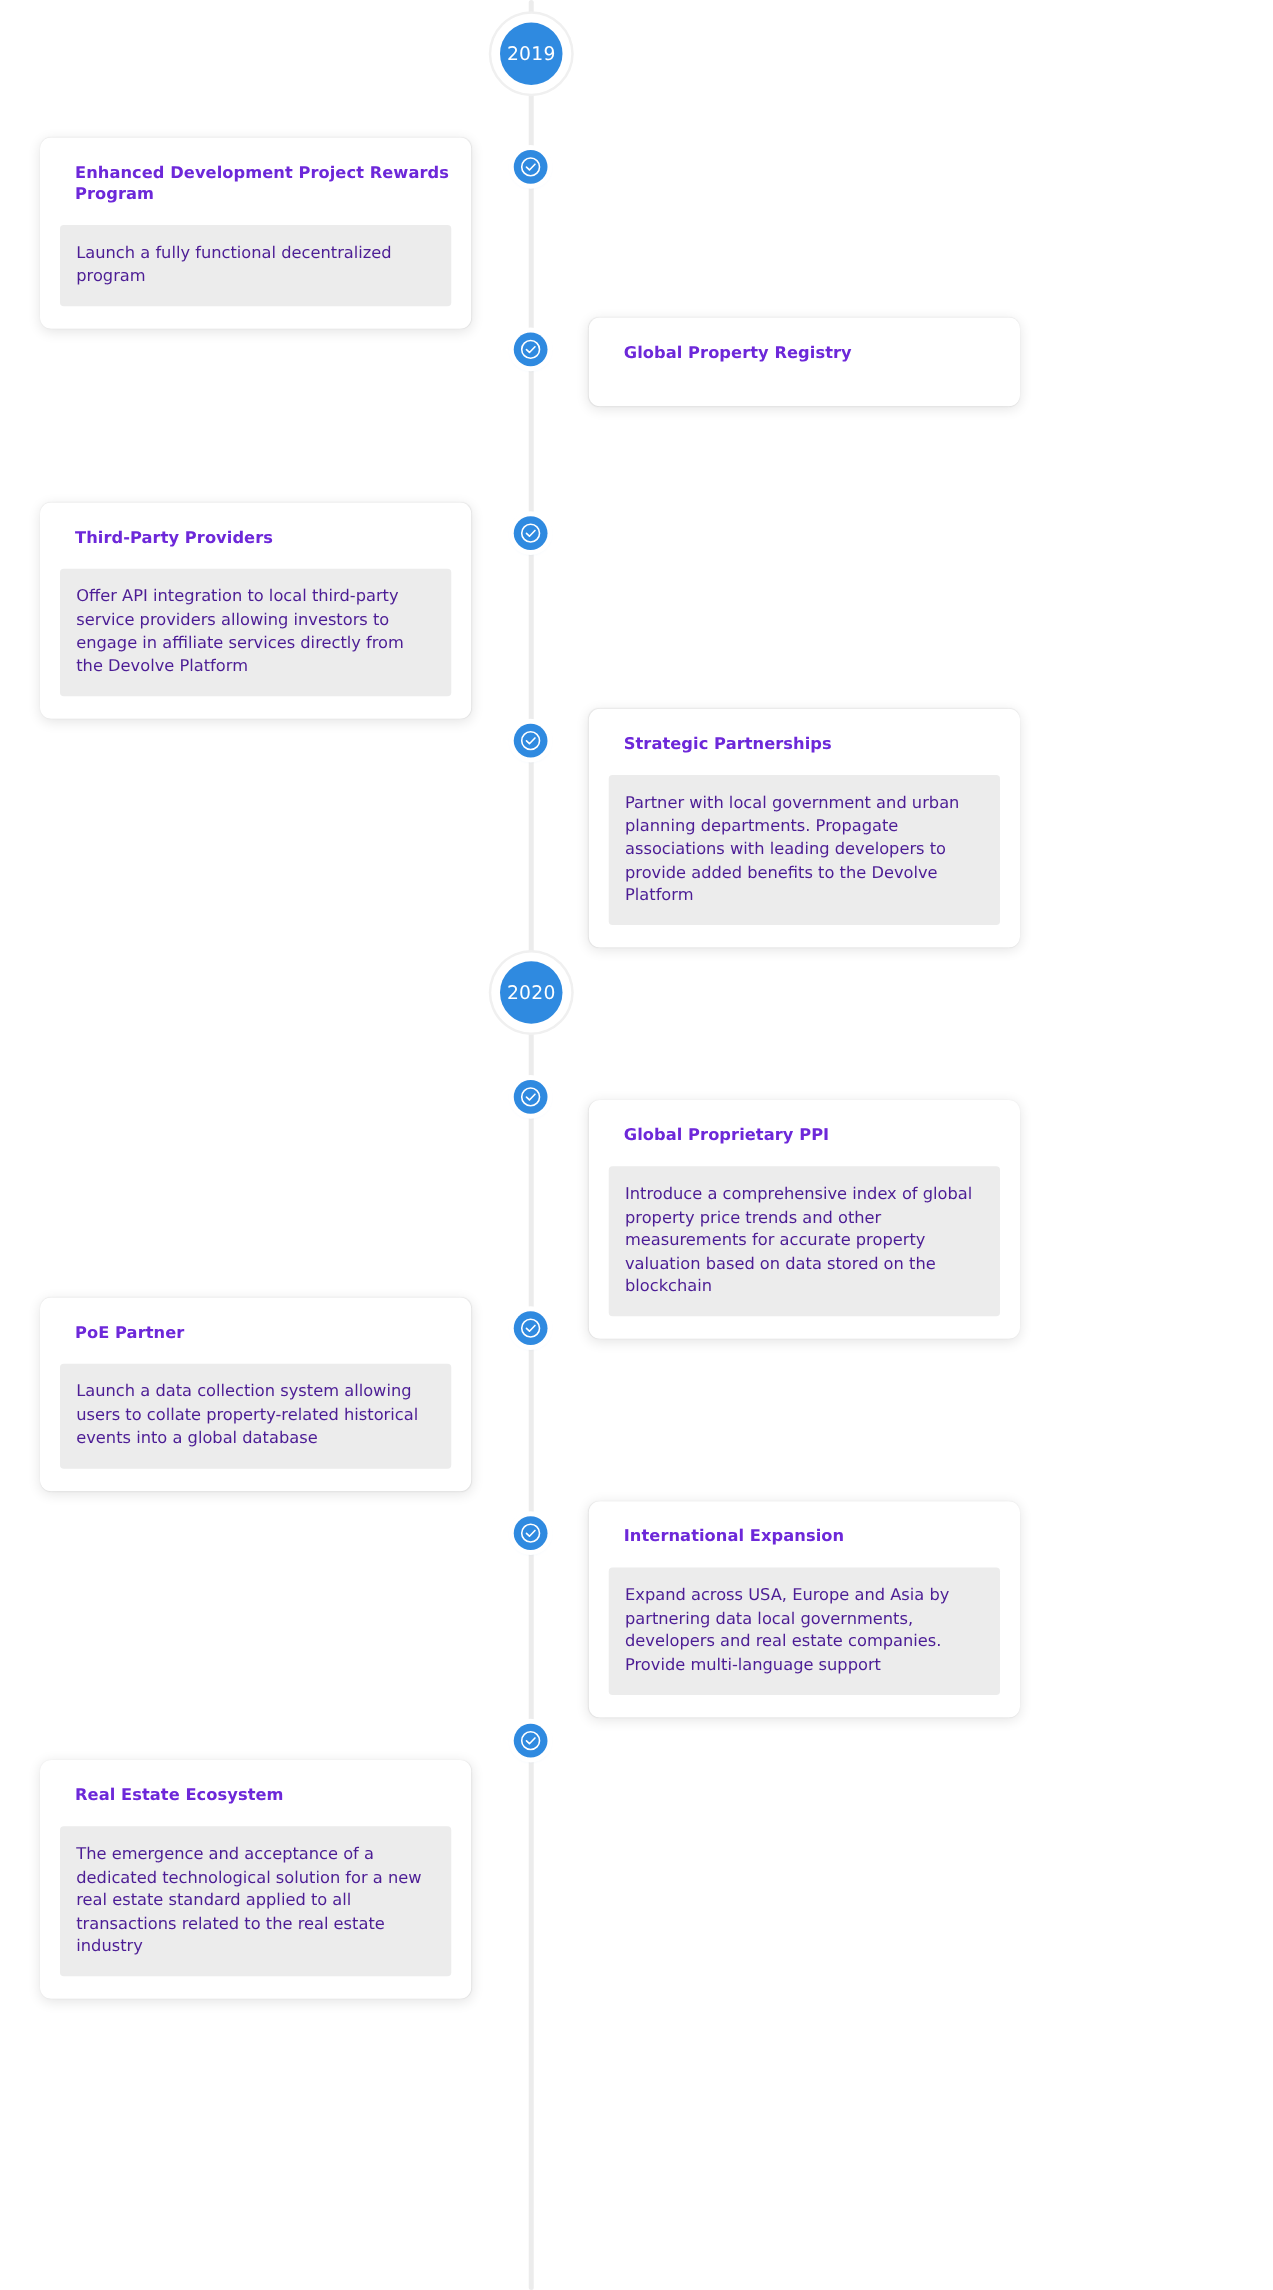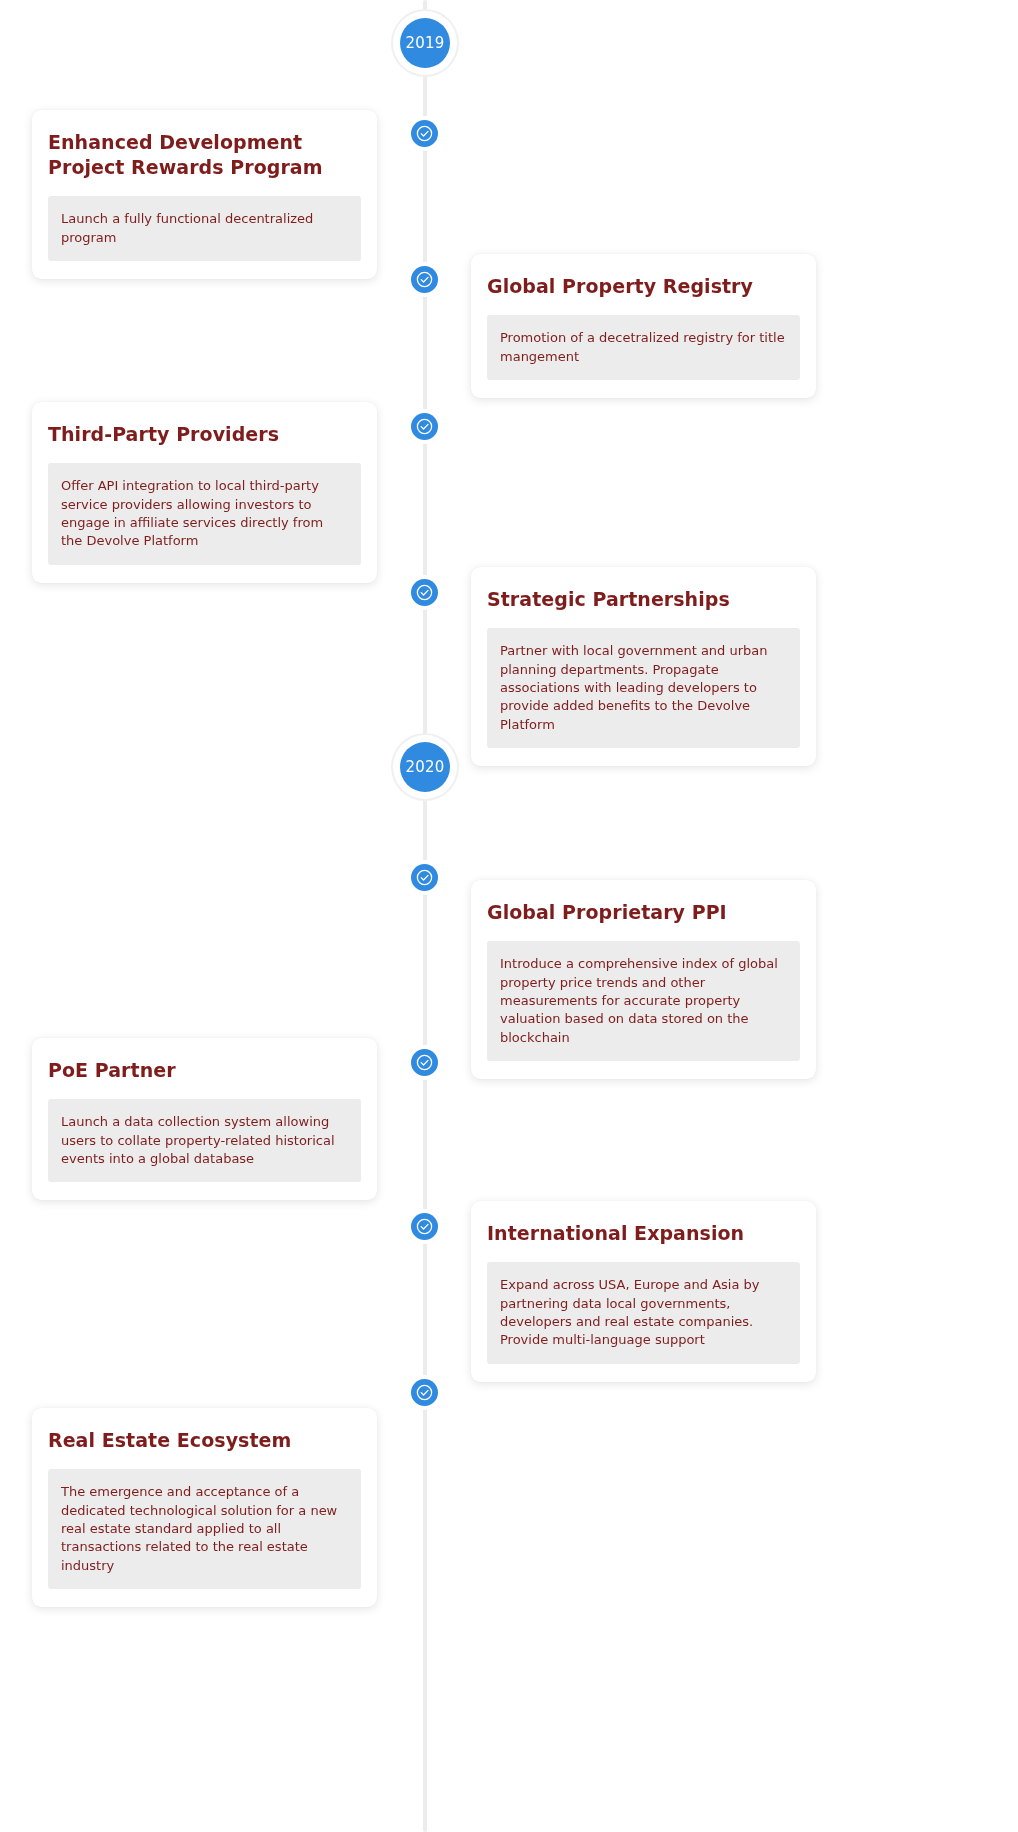--- a/index.html
+++ b/index.html
@@ -75,46 +75,46 @@
     border-radius: 9px;
     box-shadow: 0 2px 10px rgba(0,0,0,0.11), 0 0 1px rgba(0,0,0,0.08);
     padding: 20px 16px 18px 16px;
     box-sizing: border-box;
     z-index: 4;
   }
   .card.left  { left: 32px; }
   .card.right { left: 471px; }
 
   .card-title {
-    color: #7f1d1d;
-    font-size: 19px;
+    color: #6d28d9;
+    font-size: 13px;
     font-weight: bold;
     line-height: 1.32;
-    margin: 0 0 16px 0;
+    margin: 0 0 16px 12px;
     letter-spacing: 0.05px;
   }
   .card-body {
     background: #ececec;
     border-radius: 3px;
-    color: #7f1d1d;
+    color: #4c1d95;
     font-size: 13px;
     line-height: 1.42;
     padding: 14px 13px 14px 13px;
     margin: 0;
   }
 </style>
 </head>
 <body>
 
 <div id="timeline">
   <div class="rail"></div>
 <div class="year-badge" style="top: 18px;">
       <span>2019</span>
     </div>
-    <div class="year-badge" style="top: 742px;">
+    <div class="year-badge" style="top: 769px;">
       <span>2020</span>
     </div>
     <div class="check-node" style="top: 120px;">
       <svg width="19" height="19" viewBox="0 0 24 24" fill="none" stroke="#ffffff" stroke-width="1.6" stroke-linecap="round" stroke-linejoin="round">
         <circle cx="12" cy="12" r="9"></circle>
         <polyline points="7.8,12.2 10.8,15.1 16.4,9.3"></polyline>
       </svg>
     </div>
     <div class="check-node" style="top: 266px;">
       <svg width="19" height="19" viewBox="0 0 24 24" fill="none" stroke="#ffffff" stroke-width="1.6" stroke-linecap="round" stroke-linejoin="round">
@@ -157,21 +157,20 @@
         <circle cx="12" cy="12" r="9"></circle>
         <polyline points="7.8,12.2 10.8,15.1 16.4,9.3"></polyline>
       </svg>
     </div>
     <div class="card left" style="top: 110px;">
       <div class="card-title">Enhanced Development Project Rewards Program</div>
       <div class="card-body">Launch a fully functional decentralized program</div>
     </div>
     <div class="card right" style="top: 254px;">
       <div class="card-title">Global Property Registry</div>
-      <div class="card-body">Promotion of a decetralized registry for title mangement</div>
     </div>
     <div class="card right" style="top: 567px;">
       <div class="card-title">Strategic Partnerships</div>
       <div class="card-body">Partner with local government and urban planning departments. Propagate associations with leading developers to provide added benefits to the Devolve Platform</div>
     </div>
     <div class="card left" style="top: 402px;">
       <div class="card-title">Third-Party Providers</div>
       <div class="card-body">Offer API integration to local third-party service providers allowing investors to engage in affiliate services directly from the Devolve Platform</div>
     </div>
     <div class="card right" style="top: 880px;">

